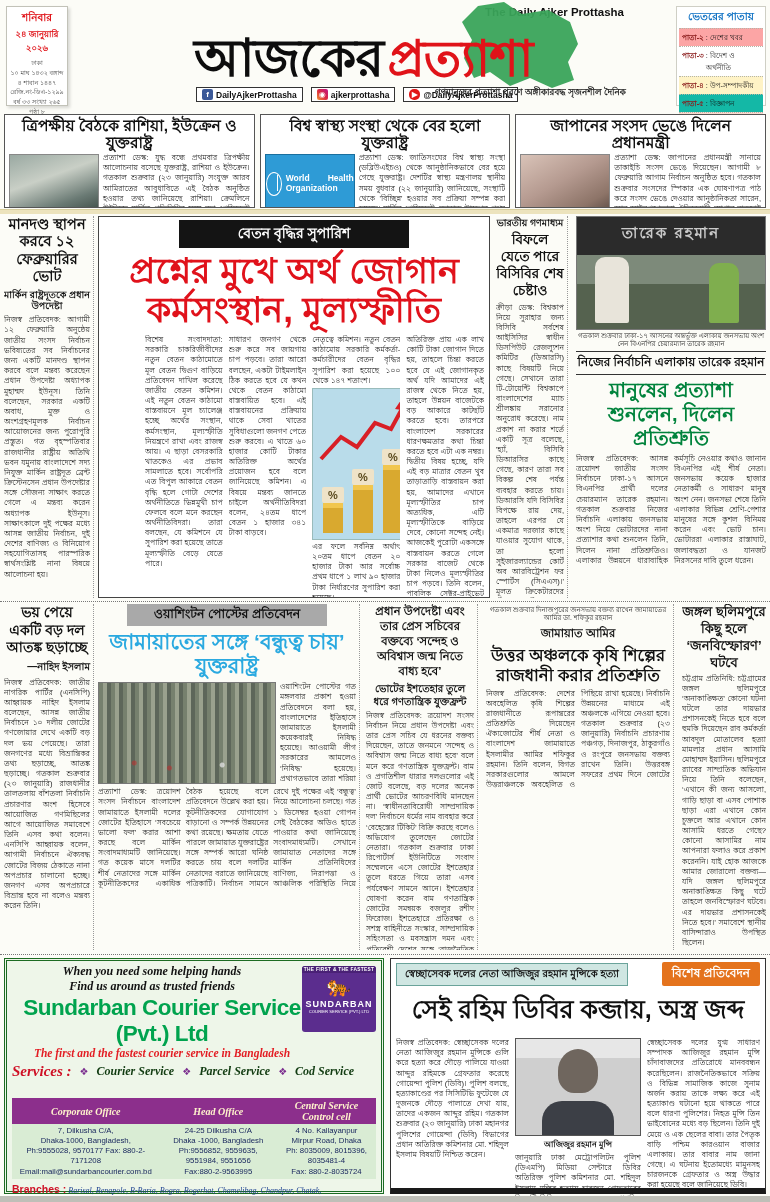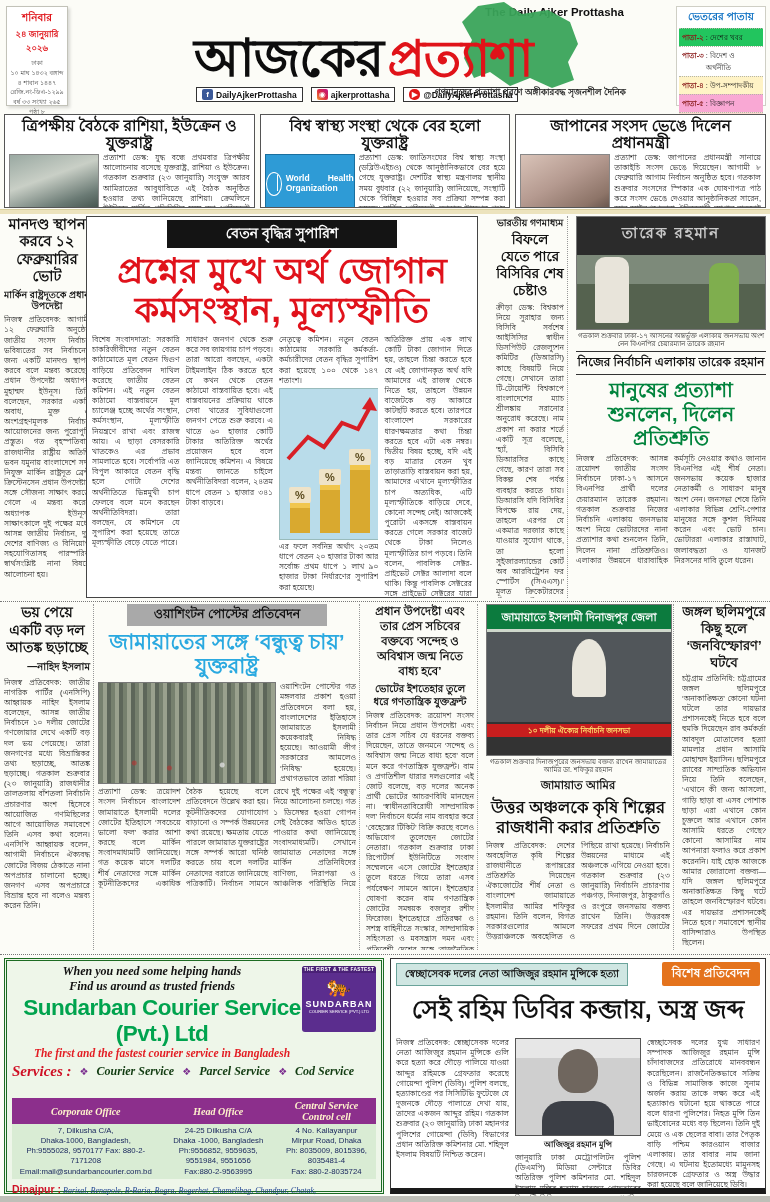--- a/index.html
+++ b/index.html
@@ -43,24 +43,24 @@
   .whobox{float:left;width:88px;height:58px;margin:1px 4px 1px 0;background:#2e9bd6;color:#fff;display:flex;align-items:center;justify-content:center;gap:4px;border:1px solid #1a6f9e;}
   .whotxt{font-size:8.5px;font-weight:800;line-height:1.15;}
   .whoem{width:22px;height:22px;border:1.5px solid #fff;border-radius:50%;position:relative;}
   .whoem:after{content:"";position:absolute;left:10px;top:2px;width:1.5px;height:16px;background:#fff;}
   
   .beige{left:0;top:209px;width:770px;height:4px;background:#ece3bd;border-top:1px solid #d9cf9e;}
   
   .leftcol{left:4px;top:216px;width:90px;height:382px;border-right:1px dotted #999;padding-right:3px;box-sizing:border-box;overflow:hidden;}
   .leftcol h2{margin:0;font-size:14.5px;font-weight:800;text-align:center;line-height:1.2;}
   .leftcol h4{margin:3px 0;font-size:9.5px;font-weight:800;text-align:center;line-height:1.25;}
-  .mainbox{left:86px;top:216px;width:392px;height:382px;border:1px solid #444;background:#fff;padding:3px 5px;box-sizing:border-box;overflow:hidden;}
+  .mainbox{left:98px;top:216px;width:392px;height:382px;border:1px solid #444;background:#fff;padding:3px 5px;box-sizing:border-box;overflow:hidden;}
   .kickerblk{width:230px;margin:0 auto;background:#141414;color:#fff;font-size:14px;font-weight:800;text-align:center;padding:2px 0;}
   .redhead{font-size:35px;line-height:1.1;color:#e0121b;font-weight:900;text-align:center;margin:4px 0 6px;}
-  .mcols{display:flex;gap:6px;height:282px;overflow:hidden;}
+  .mcols{display:flex;gap:6px;height:282px;overflow:hidden;margin-left:41px;}
   .mc{width:88px;overflow:hidden;}
   .mc3{width:100px;display:flex;flex-direction:column;overflow:hidden;}
   .coinimg{width:100px;height:150px;border:1px solid #9bb;margin:2px 0;flex:none;}
   .bcbcol{left:496px;top:216px;width:72px;height:382px;overflow:hidden;border-right:1px dotted #999;padding-right:3px;box-sizing:border-box;}
   .bcbcol .kick{font-size:9.5px;font-weight:800;text-align:center;}
   .bcbcol h3{margin:1px 0 3px;font-size:13.5px;font-weight:800;text-align:center;line-height:1.25;}
   .tarique{left:576px;top:216px;width:190px;height:382px;overflow:hidden;}
   .tphoto{width:188px;height:112px;border:1px solid #777;position:relative;background:linear-gradient(180deg,#2b2b2b 0 34%,#7d8a7a 34% 60%,#55624f 60% 100%);}
   .tphoto .banner{position:absolute;top:4px;left:0;right:0;color:rgba(255,255,255,.75);font-weight:800;font-size:15px;text-align:center;letter-spacing:2px;}
   .tphoto .fig1{position:absolute;left:18px;bottom:6px;width:34px;height:66px;background:#e8e4da;border-radius:10px 10px 2px 2px;}
@@ -173,33 +173,33 @@
       <span class="soc">
         <span class="sicon yt">▶</span>
         <span>@DailyAjkerProttasha</span>
       </span>
     </div>
     <div class="tagline">গণমানুষের প্রত্যাশা পূরণে অঙ্গীকারবদ্ধ সৃজনশীল দৈনিক</div>
   </div>
 
   <div class="abs indexbox">
     <div class="idxtitle">ভেতরের পাতায়</div>
-    <div class="idxrow" style="background:#22c55e">
+    <div class="idxrow" style="background:#fca5a5">
       <span class="pg">পাতা-২</span>
       <span>: দেশের খবর</span>
       </div>
     <div class="idxrow" style="background:#ffffff">
       <span class="pg">পাতা-৩</span>
       <span>: বিদেশ ও অর্থনীতি</span>
       </div>
     <div class="idxrow" style="background:#fff3c6">
       <span class="pg">পাতা-৪</span>
       <span>: উপ-সম্পাদকীয়</span>
       </div>
-    <div class="idxrow" style="background:#f9a8d4">
+    <div class="idxrow" style="background:#14b8a6">
       <span class="pg">পাতা-৫</span>
       <span>: বিজ্ঞাপন</span>
       </div>
     <div class="idxrow" style="background:#fbd9cf">
       <span class="pg">পাতা-৬</span>
       <span>: খেলা ও বিনোদন</span>
       </div>
   </div>
 
   <div class="abs band-top">
@@ -311,25 +311,20 @@
     </div>
   </div>
 
   <div class="abs psec">
     <h3>প্রধান উপদেষ্টা এবং তার প্রেস সচিবের বক্তব্যে ‘সন্দেহ ও অবিশ্বাস জন্ম নিতে বাধ্য হবে’</h3>
     <h4>ভোটের ইশতেহার তুলে ধরে গণতান্ত্রিক যুক্তফ্রন্ট</h4>
     <div class="b">নিজস্ব প্রতিবেদক: ত্রয়োদশ সংসদ নির্বাচন নিয়ে প্রধান উপদেষ্টা এবং তার প্রেস সচিব যে ধরনের বক্তব্য দিয়েছেন, তাতে জনমনে ‘সন্দেহ ও অবিশ্বাস জন্ম নিতে বাধ্য হবে’ বলে মনে করে গণতান্ত্রিক যুক্তফ্রন্ট। বাম ও প্রগতিশীল ধারার দলগুলোর এই জোট বলেছে, বড় দলের অনেক প্রার্থী ভোটের আচরণবিধি মানছেন না। ‘স্বাধীনতাবিরোধী সাম্প্রদায়িক দল’ নির্বাচনে ধর্মের নাম ব্যবহার করে ‘বেহেস্তের টিকিট’ বিক্রি করছে বলেও অভিযোগ তুলেছেন জোটের নেতারা। গতকাল শুক্রবার ঢাকা রিপোর্টার্স ইউনিটিতে সংবাদ সম্মেলনে এসে জোটের ইশতেহার তুলে ধরতে গিয়ে তারা এসব পর্যবেক্ষণ সামনে আনে। ইশতেহার ঘোষণা করেন বাম গণতান্ত্রিক জোটের সমন্বয়ক বজলুর রশীদ ফিরোজ। ইশতেহারে প্রতিরক্ষা ও সশস্ত্র বাহিনীতে সংস্কার, সাম্প্রদায়িক সহিংসতা ও মবসন্ত্রাস দমন এবং প্রতিবেশী দেশের সঙ্গে ‘রাজনৈতিক স্বার্থ’ রক্ষার কথা রয়েছে।</div>
   </div>
 
   <div class="abs jamir">
-    <div class="jphoto">
-      <div class="gband">জামায়াতে ইসলামী দিনাজপুর জেলা</div>
-      <div class="speaker"></div>
-      <div class="redstrip">১০ দলীয় ঐক্যের নির্বাচনি জনসভা</div>
-    </div>
     <div class="cap">গতকাল শুক্রবার দিনাজপুরের জনসভায় বক্তব্য রাখেন জামায়াতের আমির ডা. শফিকুর রহমান</div>
     <div class="jkick">জামায়াত আমির</div>
     <div class="jhead">উত্তর অঞ্চলকে কৃষি শিল্পের রাজধানী করার প্রতিশ্রুতি</div>
     <div class="twocol b clip" style="height:104px">নিজস্ব প্রতিবেদক: দেশের অবহেলিত কৃষি শিল্পের রাজধানীতে রূপান্তরের প্রতিশ্রুতি দিয়েছেন ঐক্যজোটের শীর্ষ নেতা ও বাংলাদেশ জামায়াতে ইসলামীর আমির শফিকুর রহমান। তিনি বলেন, বিগত সরকারগুলোর আমলে উত্তরাঞ্চলকে অবহেলিত ও পিছিয়ে রাখা হয়েছে। নির্বাচনি উন্নয়নের মাধ্যমে এই অঞ্চলকে এগিয়ে নেওয়া হবে। গতকাল শুক্রবার (২৩ জানুয়ারি) নির্বাচনি প্রচারণায় পঞ্চগড়, দিনাজপুর, ঠাকুরগাঁও ও রংপুরে জনসভায় বক্তব্য রাখেন তিনি। উত্তরবঙ্গ সফরের প্রথম দিনে জোটের আয়োজিত জনসভায় বক্তব্য দেন জামায়াত আমির।</div>
   </div>
 
   <div class="abs salim">
     <h3>জঙ্গল ছলিমপুরে কিছু হলে ‘জনবিস্ফোরণ’ ঘটবে</h3>
     <div class="b">চট্টগ্রাম প্রতিনিধি: চট্টগ্রামের জঙ্গল ছলিমপুরে ‘অনাকাঙ্ক্ষিত’ কোনো ঘটনা ঘটলে তার দায়ভার প্রশাসনকেই নিতে হবে বলে হুমকি দিয়েছেন রাব কর্মকর্তা আবদুল মোতালেব হত্যা মামলার প্রধান আসামি মোহাম্মদ ইয়াসিন। ছলিমপুরে র‍্যাবের সাম্প্রতিক অভিযান নিয়ে তিনি বলেছেন, ‘এখানে কী জন্য আসলো, গাড়ি ছাড়া বা এসব পোশাক ছাড়া এরা এখানে কোন চুক্তলে আর এখানে কোন আসামি ধরতে গেছে? কোনো আসামির নাম আপনারা ফলাও করে প্রকাশ করেননি। যাই হোক আজকে আমার জোরালো বক্তব্য— যদি জঙ্গল ছলিমপুরে অনাকাঙ্ক্ষিত কিছু ঘটে তাহলে জনবিস্ফোরণ ঘটবে। এর দায়ভার প্রশাসনকেই নিতে হবে।’ সমাবেশে স্থানীয় বাসিন্দারাও উপস্থিত ছিলেন।</div>
   </div>
@@ -373,21 +368,21 @@
 Ph:9556852, 9559635, 9551984, 9551656
 Fax:880-2-9563995</td>
         <td>4 No. Kallayanpur
 Mirpur Road, Dhaka
 Ph: 8035009, 8015396, 8035481-4
 Fax: 880-2-8035724</td>
       </tr>
     </tbody>
       </table>
     <div class="branches">
-      <b>Dinajpur :</b>
+      <b>Branches :</b>
       <span>Barisal, Benapole, B-Baria, Bogra, Bogerhat, Chamelibag, Chandpur, Chatak, Chapainawabgonj, Chittagong, Chowmohani, Chuadanga, Cumilla, Cox'sBazar, Dinajpur, Faridpur, Feni, Gazipur, Gaibandha, Jamalpur, Jashore, Jhenaidah, Jhalakathi, Jatrabari, Joypurhat, KarwanBazar, Khulna, Laxmipur, Moulvibazar, Habiganj, Mymensingh, MotalebPlaza, Narayangonj, Nilphamari, Natore, Naogaon, Pabna, Patuakhali, Rajshahi, Rangpur, Syedpur, Sirajganj, Sreemangal, Sylhet, Satkhira, Shyamoli Savar, Shariatpur, Takerhat, Tangail, Uttara Victoria Park. Etc</span>
     </div>
 
   </div>
 
   <div class="murder">
     <div class="mkrow">
       <span class="mkick">স্বেচ্ছাসেবক দলের নেতা আজিজুর রহমান মুন্সিকে হত্যা</span>
       <span class="mtag">বিশেষ প্রতিবেদন</span>
     </div>

